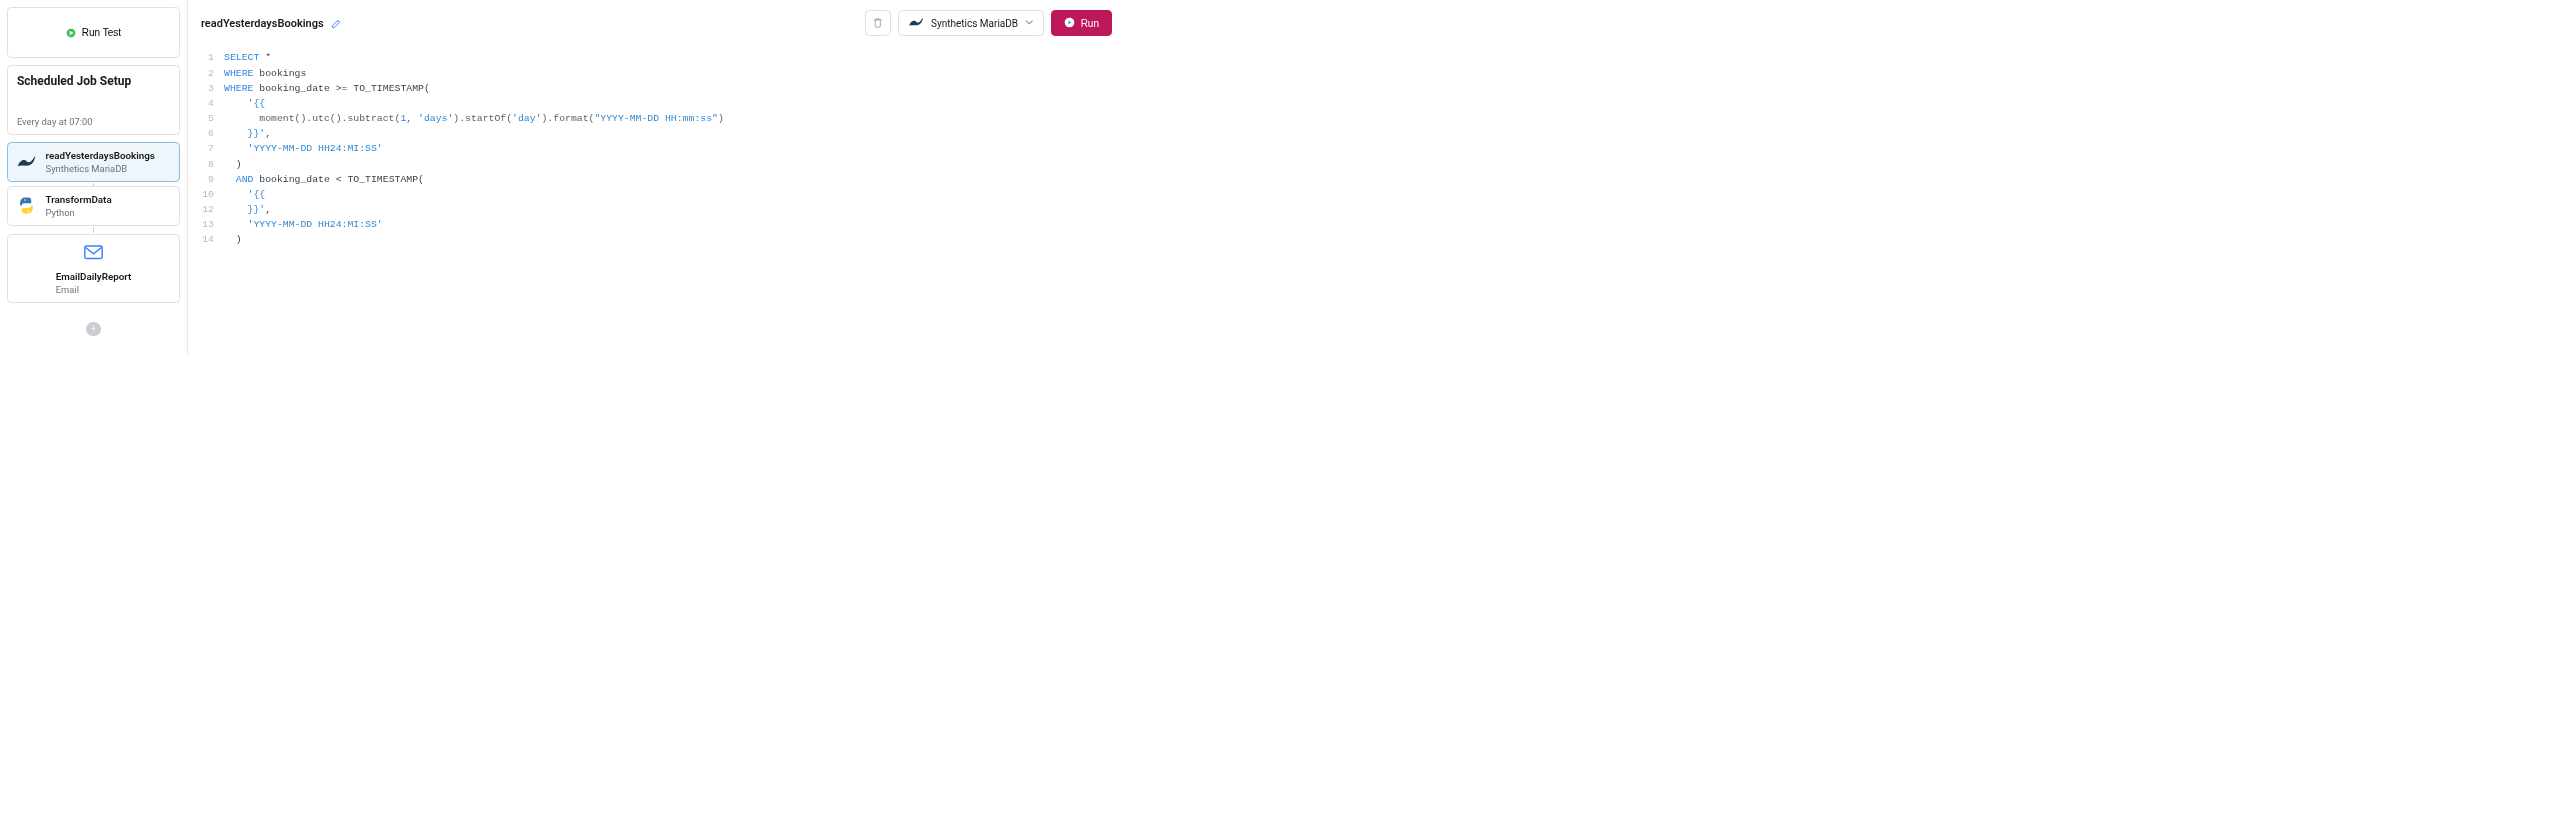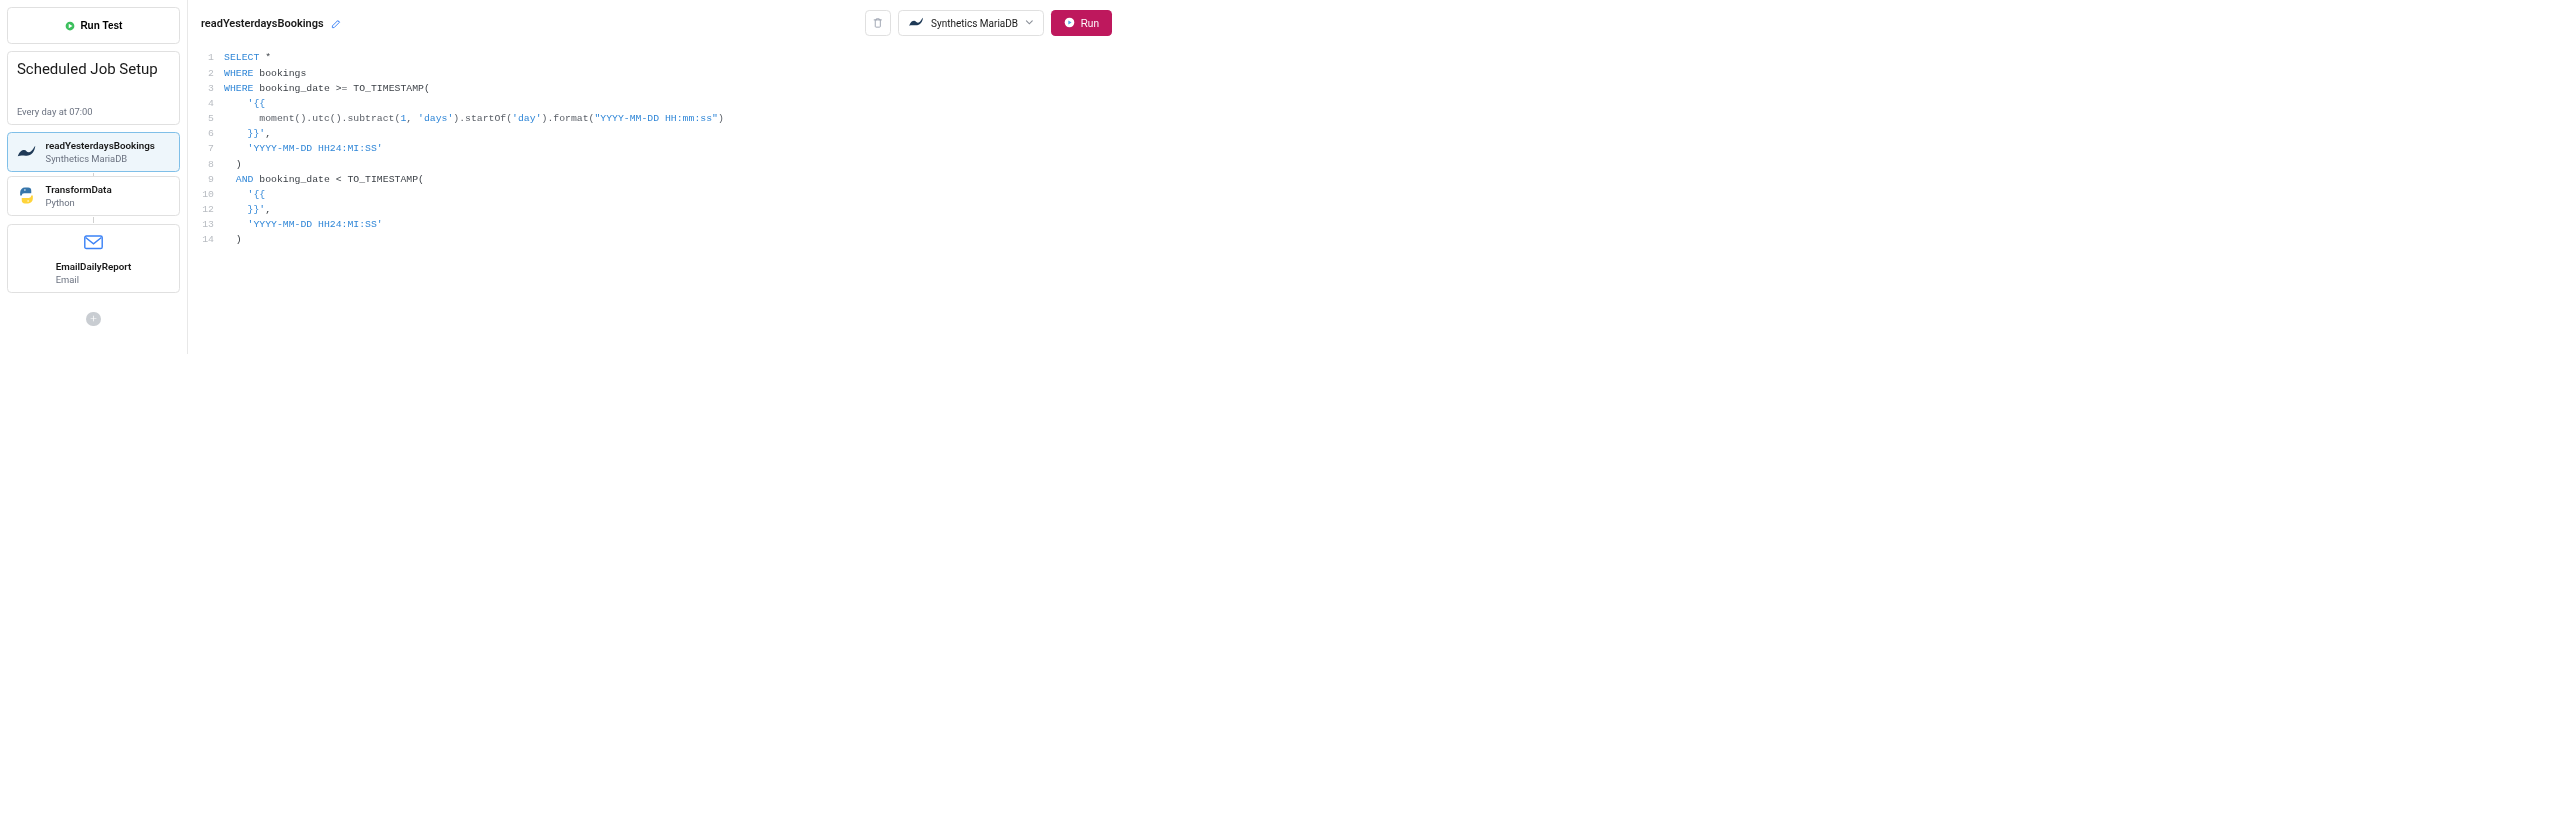--- a/index.html
+++ b/index.html
@@ -19,44 +19,44 @@
     padding: 7.2px;
     border-right: 0.7px solid #e8e8e8;
     display: flex;
     flex-direction: column;
     gap: 7.2px;
   }
   .run-test-btn {
     border: 0.7px solid #e0e0e0;
     border-radius: 4.3px;
     background: #fff;
-    padding: 12px;
+    padding: 19px;
     display: flex;
     align-items: center;
     justify-content: center;
     gap: 5.8px;
     cursor: pointer;
     font-size: 10px;
-    font-weight: 700;
+    font-weight: 400;
   }
   .run-test-btn .play-green {
     width: 10px; height: 10px;
     display: inline-flex;
     align-items: center;
     justify-content: center;
   }
   .card {
     border: 0.7px solid #e0e0e0;
     border-radius: 4.3px;
     background: #fff;
     padding: 7.2px 8.7px;
   }
   .card-title {
-    font-weight: 400;
-    font-size: 15px;
+    font-weight: 700;
+    font-size: 12px;
     margin-bottom: 2.2px;
   }
   .card-sub {
     color: #6b7280;
     font-size: 9.4px;
     margin-top: 28px;
   }
   .step-card {
     border: 0.7px solid #e0e0e0;
     border-radius: 4.3px;

